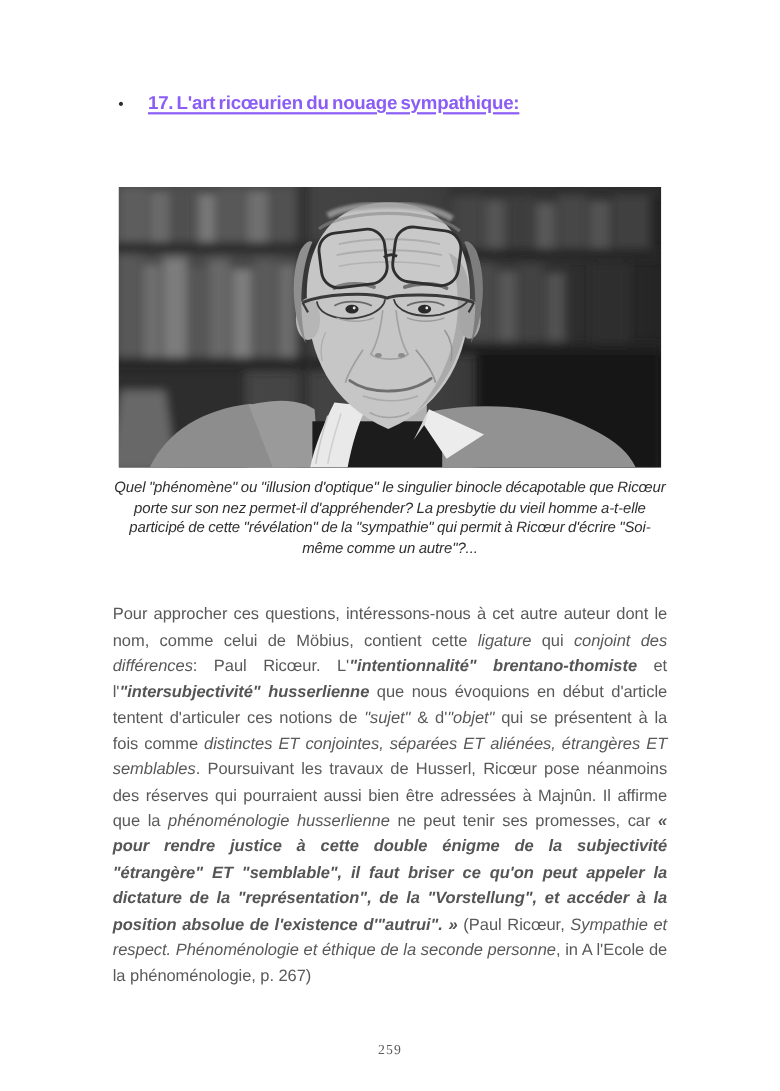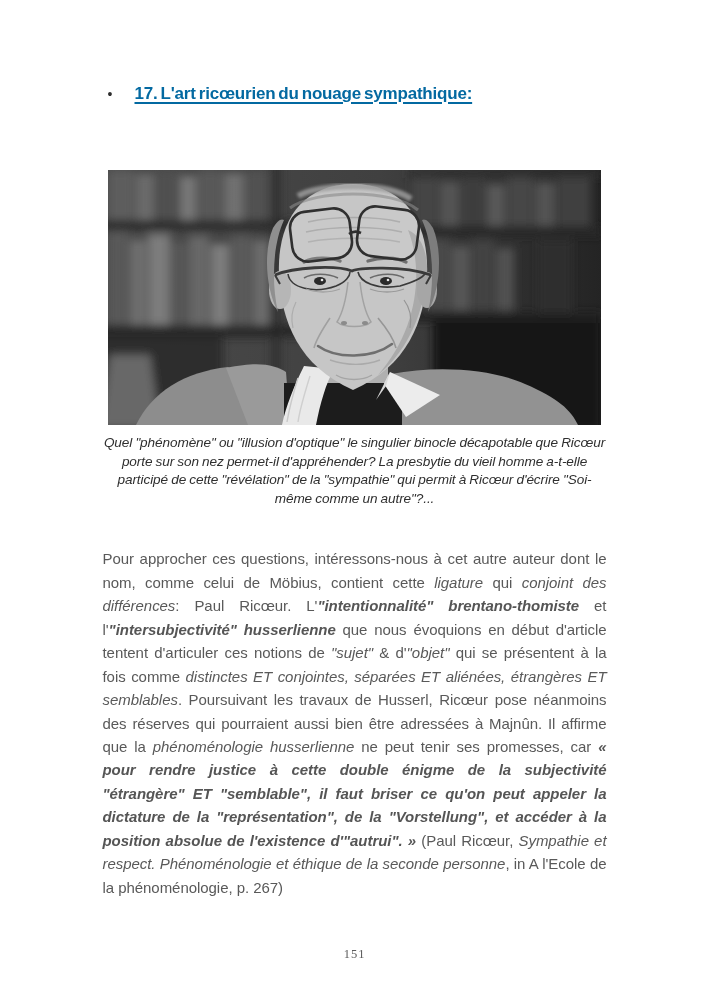--- a/index.html
+++ b/index.html
@@ -14,21 +14,21 @@
   }
   .content{width:504px;margin:0 auto;padding-top:82px;}
 
   
   .heading-row{display:flex;align-items:baseline;}
   .bullet{
     flex:none;width:32px;padding-left:5px;box-sizing:border-box;
     font-size:14px;color:#2e2e2e;line-height:24px;
   }
   .heading-text{
-    margin:0;font-size:17px;font-weight:700;color:#0369a1;
+    margin:0;font-size:17px;font-weight:700;color:#8b5cf6;
     line-height:24px;letter-spacing:-0.2px;word-spacing:-1.5px;
     text-decoration:underline;text-decoration-thickness:1.5px;text-underline-offset:3px;
   }
 
   
   figure{margin:64px 0 0 0;padding:0;text-align:center;}
   .photo{
     width:493px;height:255px;margin:0 auto;
     background:#3a3a3a;overflow:hidden;line-height:0;
   }
@@ -197,14 +197,14 @@
             <path d="M188,132 C184,140 183,150 185,158" stroke="#adadad" stroke-width="1.2" fill="none"></path>
           </g>
         </svg>
       </div>
       <figcaption class="caption">Quel "phénomène" ou "illusion d'optique" le singulier binocle décapotable que Ricœur porte sur son nez permet-il d'appréhender? La presbytie du vieil homme a-t-elle participé de cette "révélation" de la "sympathie" qui permit à Ricœur d'écrire "Soi-même comme un autre"?...</figcaption>
     </figure>
 
     <p class="body-text"><span class="run-n">Pour approcher ces questions, intéressons-nous à cet autre auteur dont le nom, comme celui de Möbius, contient cette </span><span class="run-i">ligature</span><span class="run-n"> qui </span><span class="run-i">conjoint des différences</span><span class="run-n">: Paul Ricœur. L'</span><span class="run-bi">"intentionnalité" brentano-thomiste</span><span class="run-n"> et l'</span><span class="run-bi">"intersubjectivité" husserlienne</span><span class="run-n"> que nous évoquions en début d'article tentent d'articuler ces notions de </span><span class="run-i">"sujet"</span><span class="run-n"> &amp; d'</span><span class="run-i">"objet"</span><span class="run-n"> qui se présentent à la fois comme </span><span class="run-i">distinctes ET conjointes, séparées ET aliénées, étrangères ET semblables</span><span class="run-n">. Poursuivant les travaux de Husserl, Ricœur pose néanmoins des réserves qui pourraient aussi bien être adressées à Majnûn. Il affirme que la </span><span class="run-i">phénoménologie husserlienne</span><span class="run-n"> ne peut tenir ses promesses, car </span><span class="run-bi">« pour rendre justice à cette double énigme de la subjectivité "étrangère" ET "semblable", il faut briser ce qu'on peut appeler la dictature de la "représentation", de la "Vorstellung", et accéder à la position absolue de l'existence d'"autrui". »</span><span class="run-n"> (Paul Ricœur, </span><span class="run-i">Sympathie et respect. Phénoménologie et éthique de la seconde personne</span><span class="run-n">, in A l'Ecole de la phénoménologie, p. 267)</span></p>
   </div>
 
-  <div class="page-number">151</div>
+  <div class="page-number">259</div>
 </div>
 
 </body></html>

